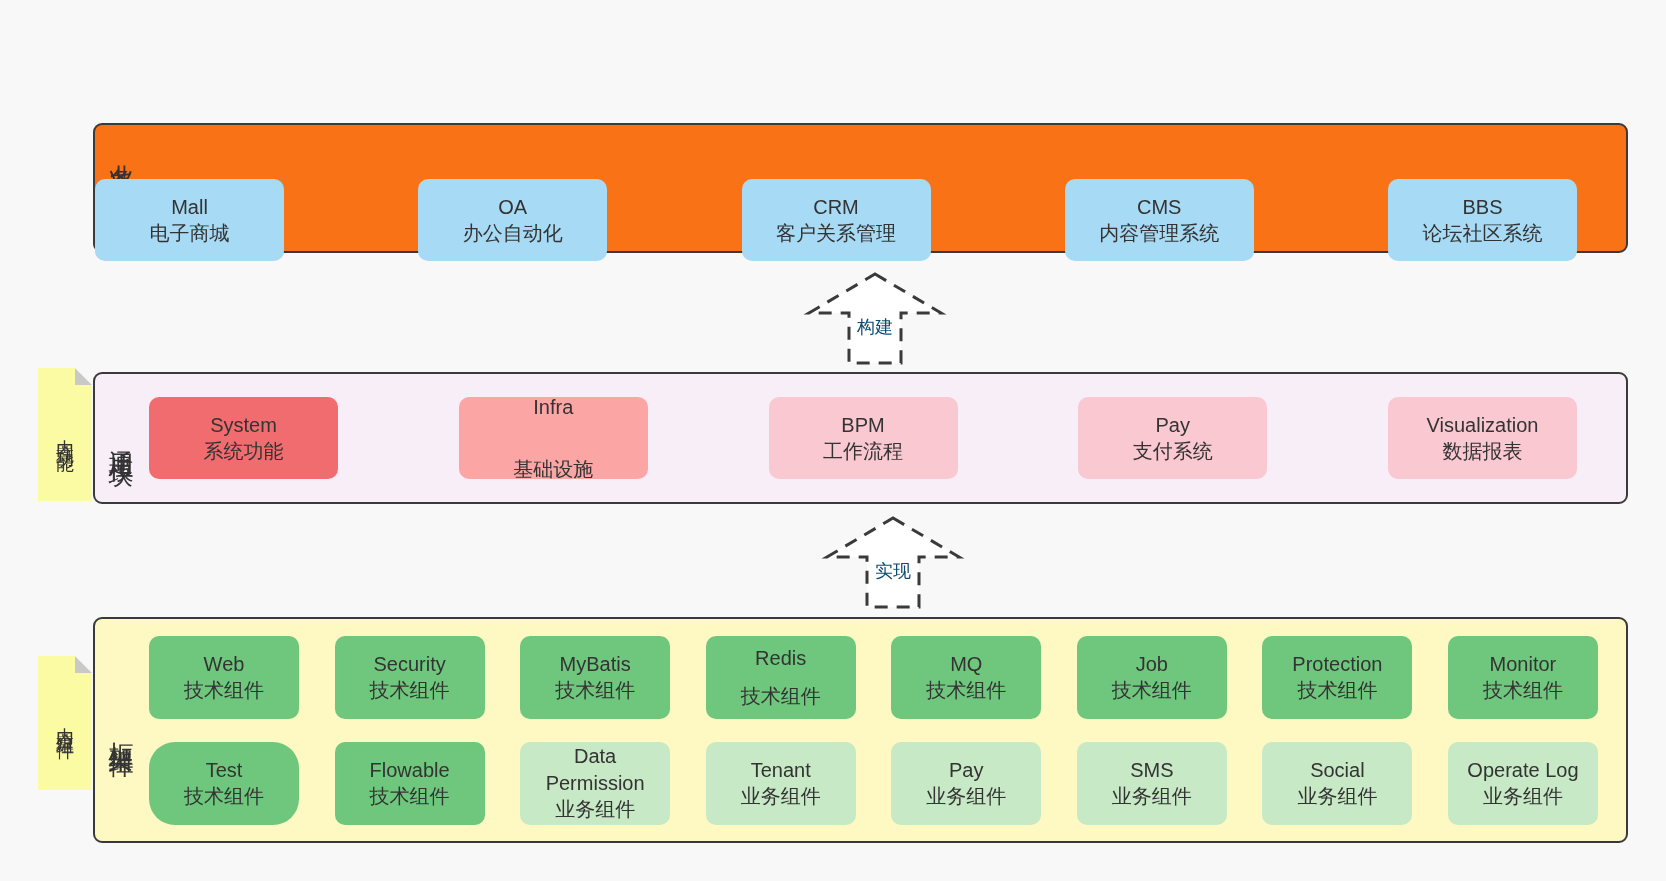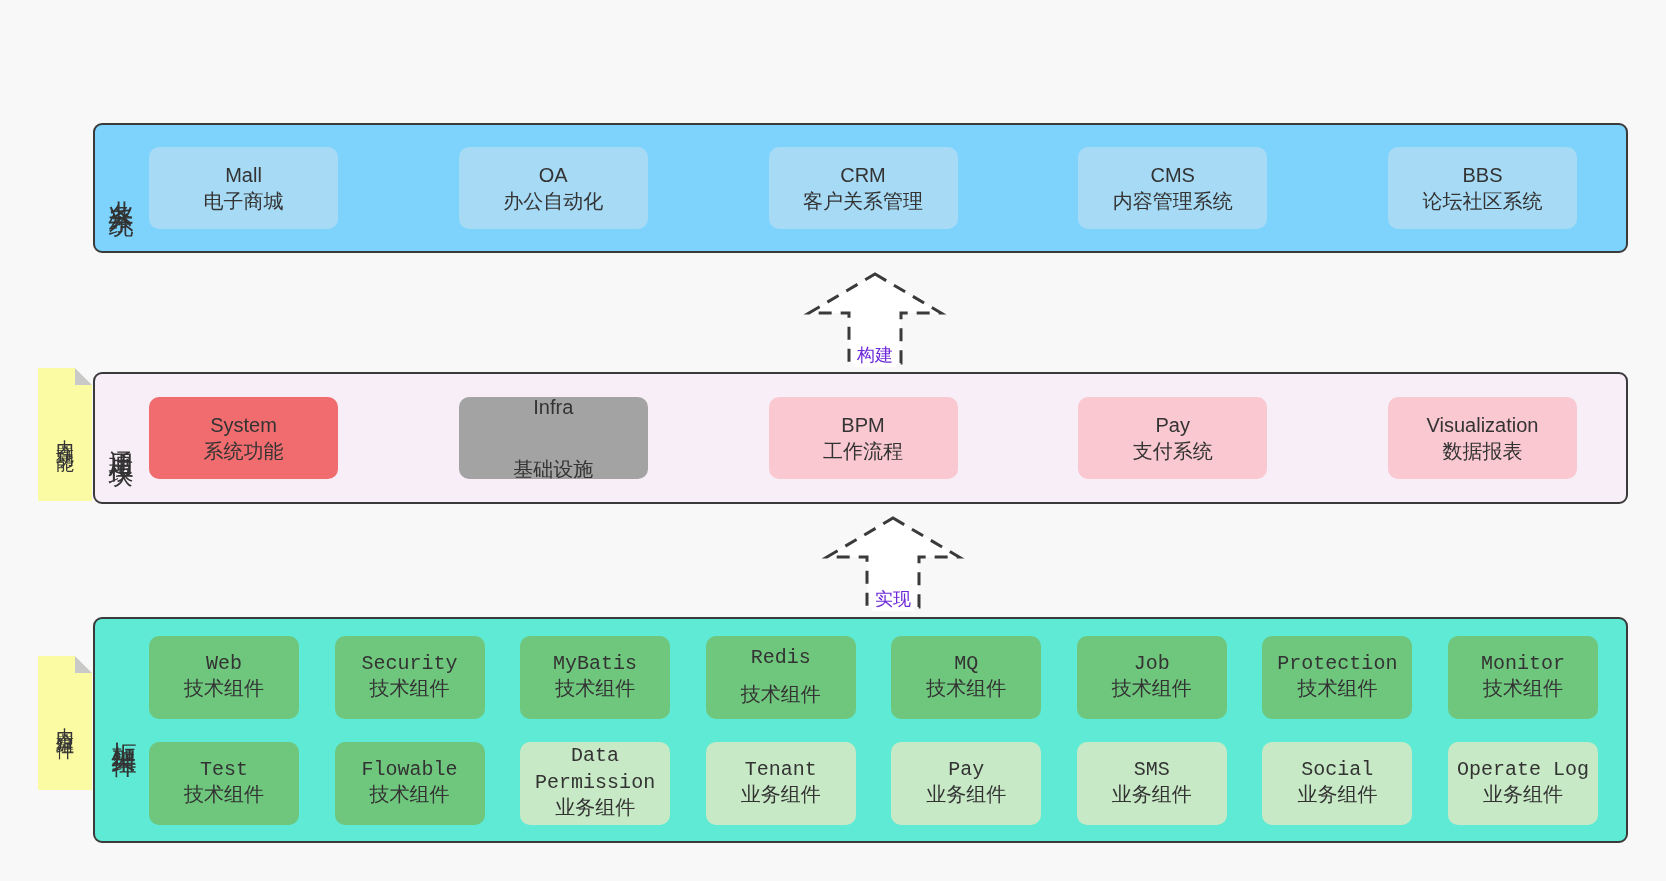--- a/index.html
+++ b/index.html
@@ -60,38 +60,37 @@
     font-size:18px; letter-spacing:5px; color:#333;
   }
 
   
   .arrow { position:absolute; width:144px; height:96px; z-index:1; }
   #arrow-build     { left:803px; top:271px; }
   #arrow-implement { left:821px; top:515px; }
   .arrow svg { position:absolute; inset:0; }
   .arrow-label {
     position:absolute; left:50%; top:44px; transform:translateX(-50%);
-    background:#ffffff; padding:0 3px; font-size:18px; color:#6d28d9;
+    background:#ffffff; padding:0 3px; font-size:18px; color:#0c4a6e;
     white-space:nowrap;
-    margin-top:28px;
   }
 </style>
 </head>
 <body>
 
 <div class="canvas">
 
   <div class="note" id="note-functions" style="background: rgb(251, 251, 163);">
     <span class="note-text">内置功能</span>
   </div>
   <div class="note" id="note-components" style="background: rgb(251, 251, 163);">
     <span class="note-text">内置组件</span>
   </div>
 
-  <section class="band" id="band-business" style="background: #7dd3fc; border-color: rgb(58, 58, 58);">
+  <section class="band" id="band-business" style="background: #f97316; border-color: rgb(58, 58, 58); flex-direction: column;">
     <div class="band-label">业务系统</div>
     <div class="band-content">
       <div class="box box-lg" style="background: rgb(167, 218, 245);">
         <div>Mall</div>
         <div>电子商城</div>
       </div>
       <div class="box box-lg" style="background: rgb(167, 218, 245);">
         <div>OA</div>
         <div>办公自动化</div>
       </div>
@@ -117,21 +116,21 @@
     <span class="arrow-label">构建</span>
   </div>
 
   <section class="band" id="band-modules" style="background: rgb(248, 238, 247); border-color: rgb(58, 58, 58);">
     <div class="band-label">通用模块</div>
     <div class="band-content">
       <div class="box box-lg" style="background: rgb(241, 108, 110);">
         <div>System</div>
         <div>系统功能</div>
       </div>
-      <div class="box box-lg" style="background: #a3a3a3; gap: 36px;">
+      <div class="box box-lg" style="background: #fca5a5; gap: 36px;">
         <div>Infra</div>
         <div>基础设施</div>
       </div>
       <div class="box box-lg" style="background: rgb(249, 200, 208);">
         <div>BPM</div>
         <div>工作流程</div>
       </div>
       <div class="box box-lg" style="background: rgb(249, 200, 208);">
         <div>Pay</div>
         <div>支付系统</div>
@@ -143,21 +142,21 @@
     </div>
   </section>
 
   <div class="arrow" id="arrow-implement">
     <svg width="144" height="96" viewBox="0 0 144 96">
       <polygon points="72,3 138,42 98,42 98,92 46,92 46,42 6,42" fill="#ffffff" stroke="#3a3a3a" stroke-width="3" stroke-dasharray="13 9" stroke-linecap="butt"></polygon>
     </svg>
     <span class="arrow-label">实现</span>
   </div>
 
-  <section class="band" id="band-components" style="background: #5eead4; border-color: rgb(58, 58, 58); font-family: Liberation Mono, monospace;">
+  <section class="band" id="band-components" style="background: #fef9c3; border-color: rgb(58, 58, 58);">
     <div class="band-label">框架组件</div>
     <div class="band-content">
       <div class="comp-row">
         <div class="box box-sm" style="background: rgb(111, 199, 125);">
           <div>Web</div>
           <div>技术组件</div>
         </div>
         <div class="box box-sm" style="background: rgb(111, 199, 125);">
           <div>Security</div>
           <div>技术组件</div>
@@ -181,21 +180,21 @@
         <div class="box box-sm" style="background: rgb(111, 199, 125);">
           <div>Protection</div>
           <div>技术组件</div>
         </div>
         <div class="box box-sm" style="background: rgb(111, 199, 125);">
           <div>Monitor</div>
           <div>技术组件</div>
         </div>
       </div>
       <div class="comp-row">
-        <div class="box box-sm" style="background: rgb(111, 199, 125);">
+        <div class="box box-sm" style="background: rgb(111, 199, 125); border-radius: 26px;">
           <div>Test</div>
           <div>技术组件</div>
         </div>
         <div class="box box-sm" style="background: rgb(111, 199, 125);">
           <div>Flowable</div>
           <div>技术组件</div>
         </div>
         <div class="box box-sm" style="background: rgb(199, 233, 197);">
           <div>Data Permission</div>
           <div>业务组件</div>

